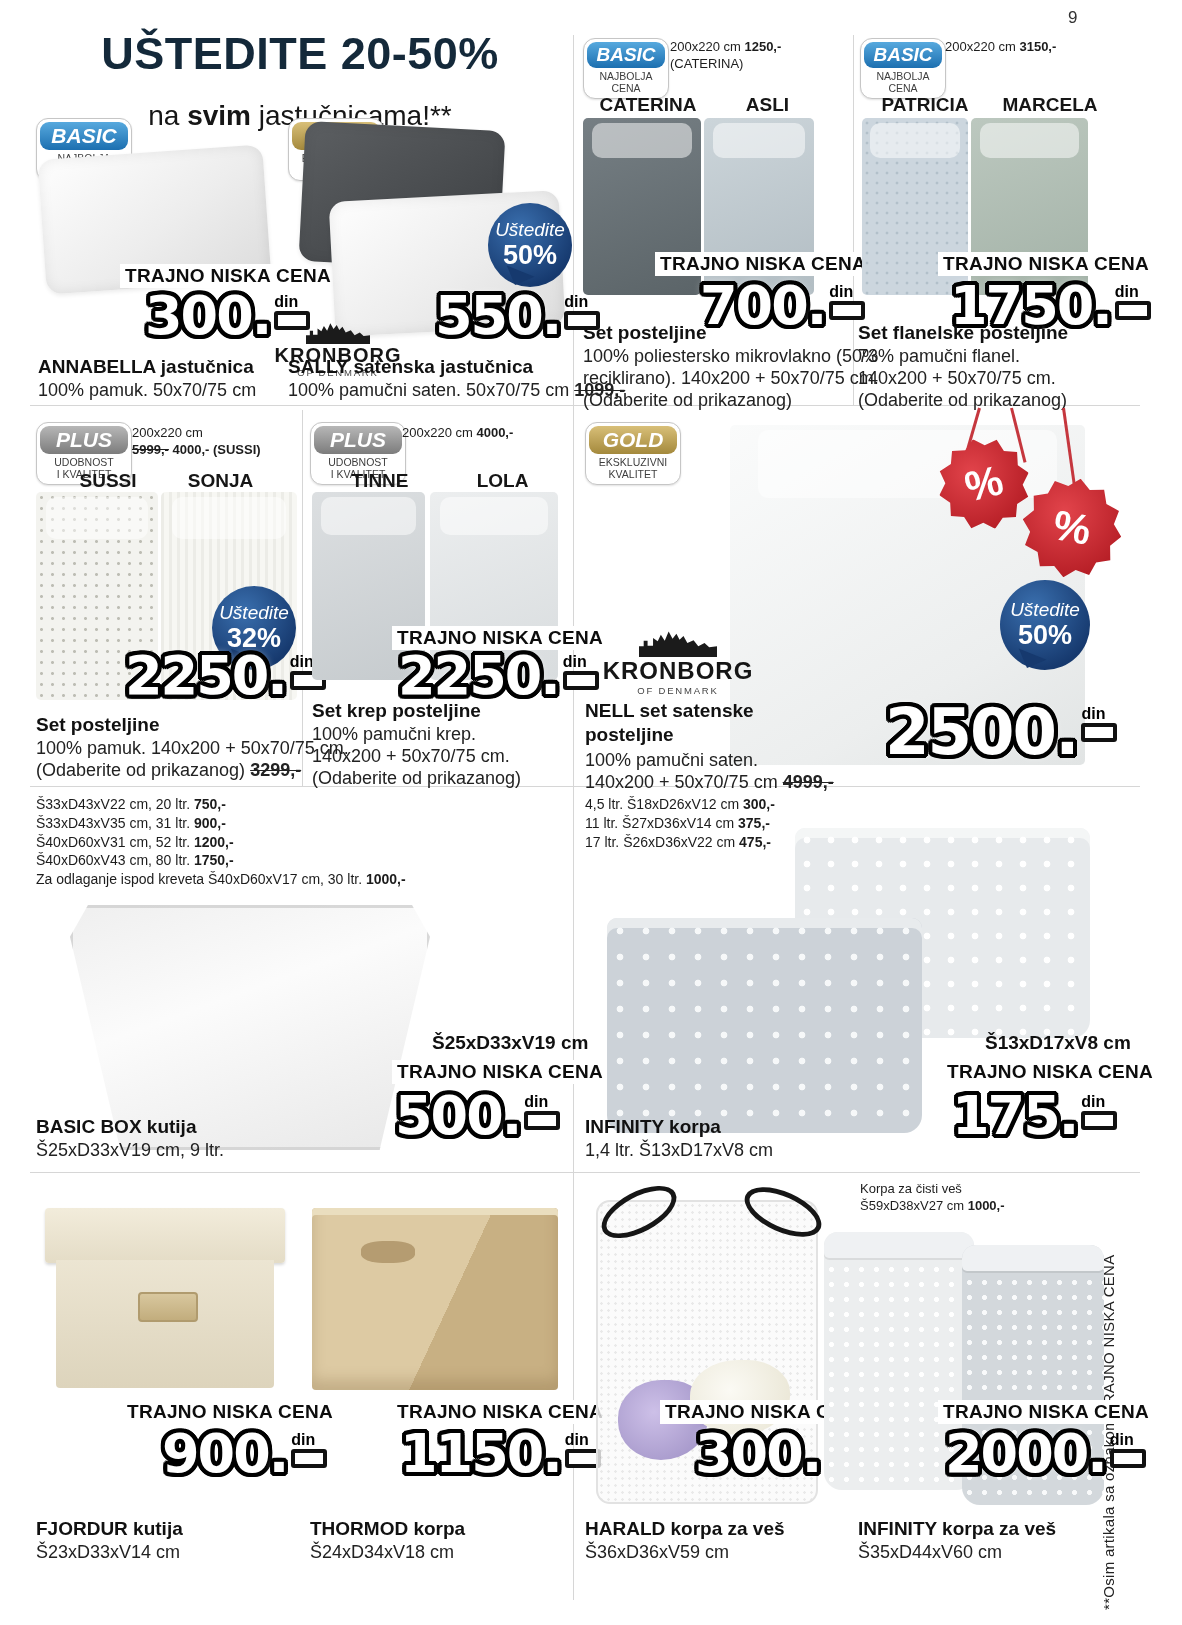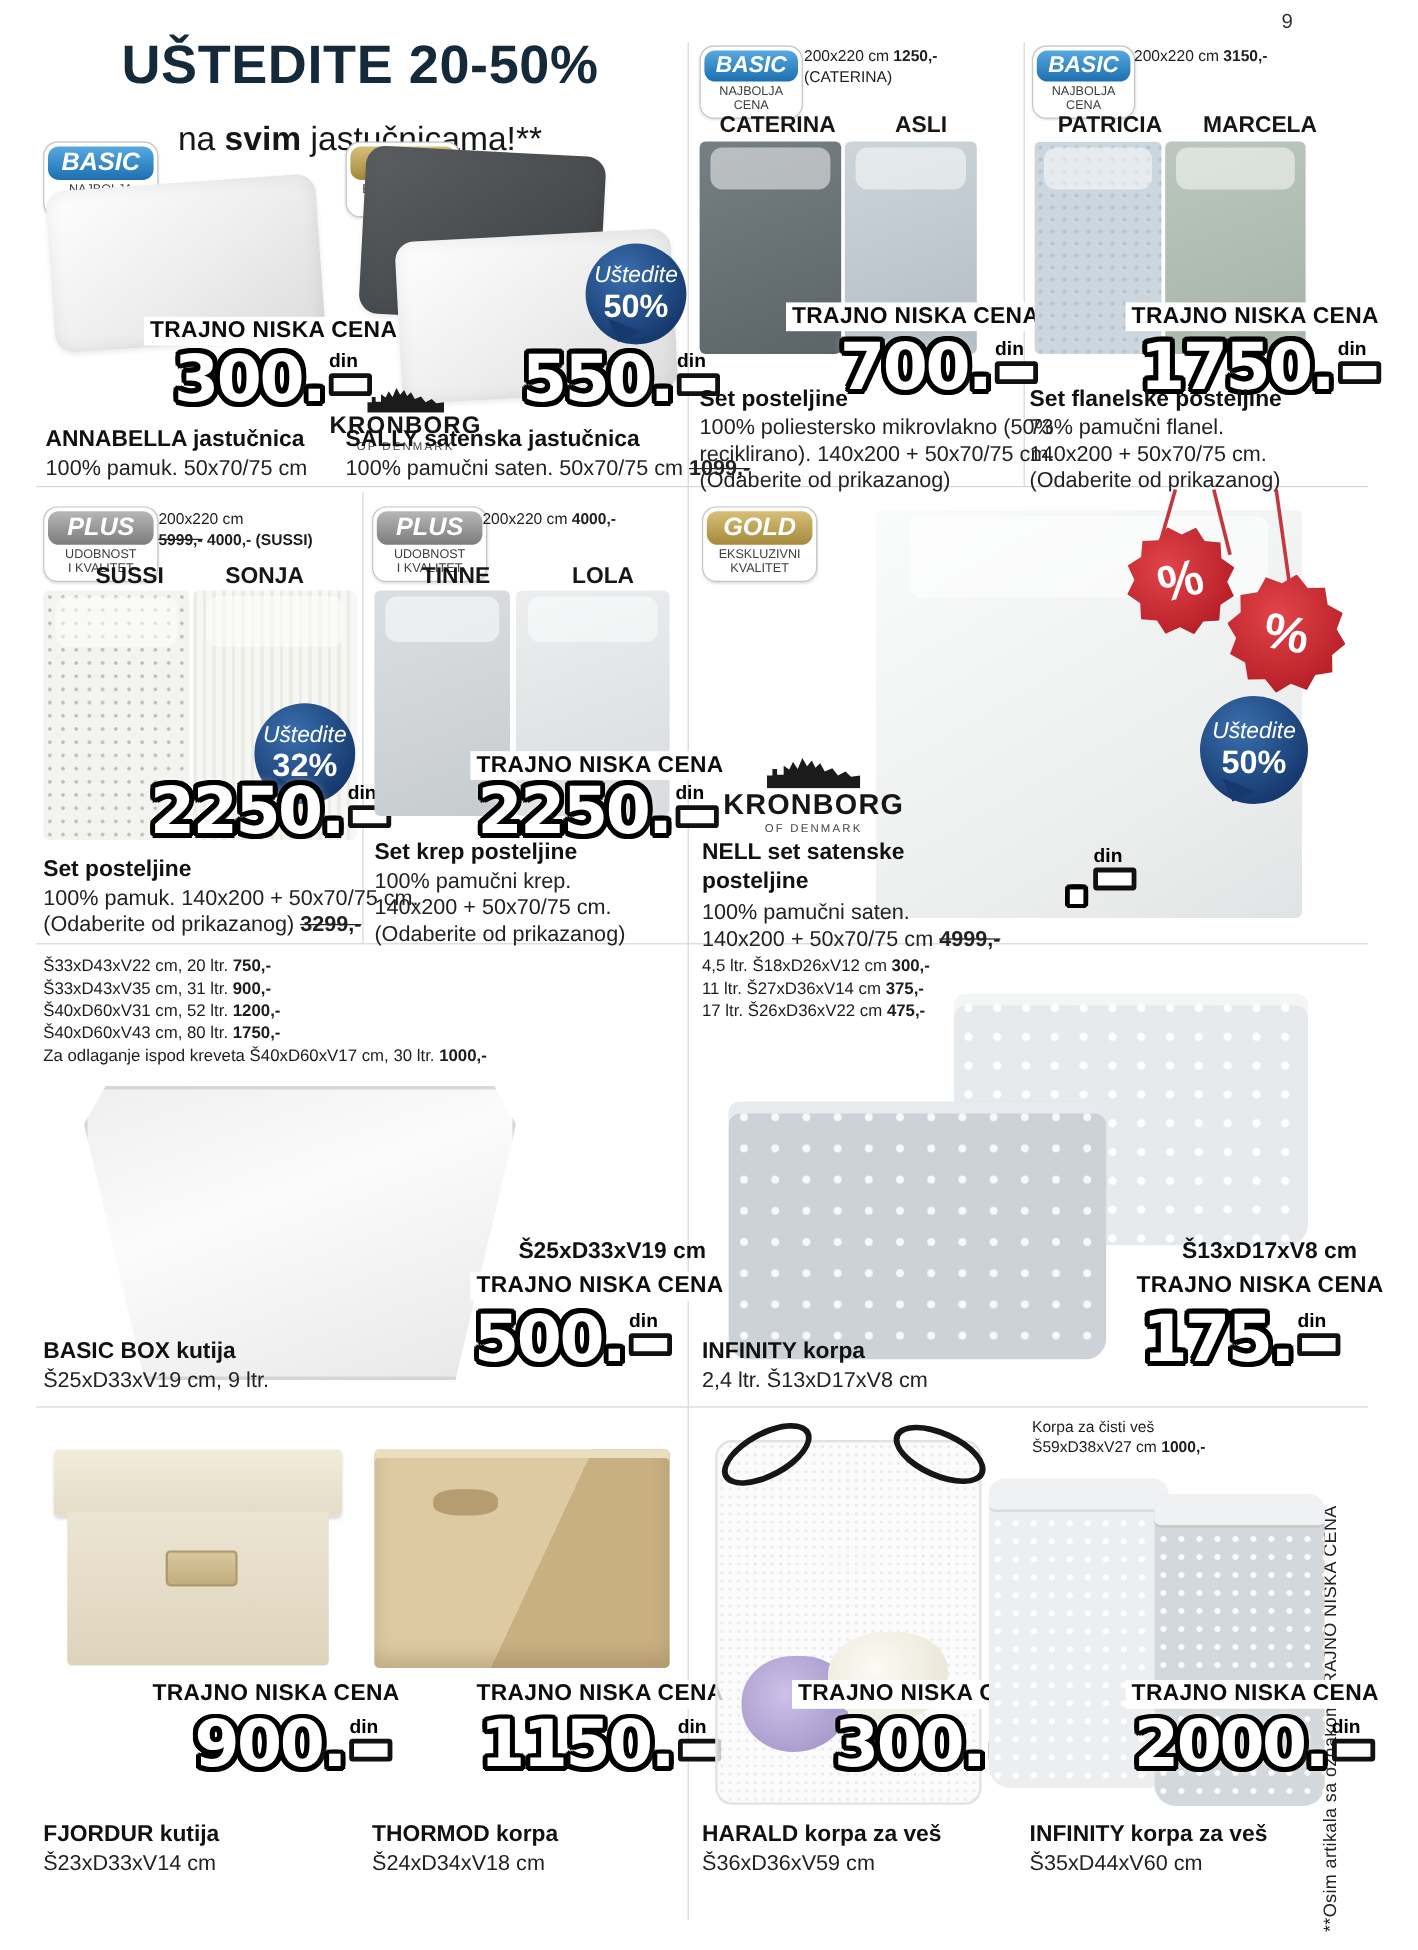--- a/index.html
+++ b/index.html
@@ -321,20 +321,21 @@
   <div class="kron lg" style="left:583px;top:630px">
     <div class="kron-icon"></div>
     <div class="kron-name">KRONBORG</div>
     <div class="kron-sub">OF DENMARK</div>
   </div>
   <div class="pname" style="left:585px;top:700px">NELL set satenske</div>
   <div class="pname" style="left:585px;top:724px">posteljine</div>
   <div class="pdesc" style="left:585px;top:750px">100% pamučni saten.</div>
   <div class="pdesc" style="left:585px;top:772px"><span>140x200 + 50x70/75 cm </span><span class="b strike">4999,-</span></div>
   <div class="price big" style="left:885px;top:702px">
+    <span class="pnum">2500</span>
       <span class="pnum">.</span>
     <span class="pside">
         <span class="pdin">din</span>
         <span class="pdash"></span>
       </span>
   </div>
 
   <div class="list" style="left:36px;top:795px">
     <div><span>Š33xD43xV22 cm, 20 ltr. </span><span class="b">750,-</span></div>
     <div><span>Š33xD43xV35 cm, 31 ltr. </span><span class="b">900,-</span></div>
@@ -367,21 +368,21 @@
   <div class="tnc" style="left:942px;top:1060px">TRAJNO NISKA CENA</div>
   <div class="price" style="left:952px;top:1090px">
     <span class="pnum">175</span>
       <span class="pnum">.</span>
     <span class="pside">
         <span class="pdin">din</span>
         <span class="pdash"></span>
       </span>
   </div>
   <div class="pname" style="left:585px;top:1116px">INFINITY korpa</div>
-  <div class="pdesc" style="left:585px;top:1140px">2,4 ltr. Š13xD17xV8 cm</div>
+  <div class="pdesc" style="left:585px;top:1140px">1,4 ltr. Š13xD17xV8 cm</div>
 
   <div class="boxlid" style="left:45px;top:1208px;width:240px;height:55px"></div>
   <div class="boxbody" style="left:56px;top:1260px;width:218px;height:128px"></div>
   <div class="handle" style="left:138px;top:1292px;width:56px;height:26px"></div>
   <div class="tnc" style="left:122px;top:1400px">TRAJNO NISKA CENA</div>
   <div class="price" style="left:162px;top:1428px">
     <span class="pnum">900</span>
       <span class="pnum">.</span>
     <span class="pside">
         <span class="pdin">din</span>

